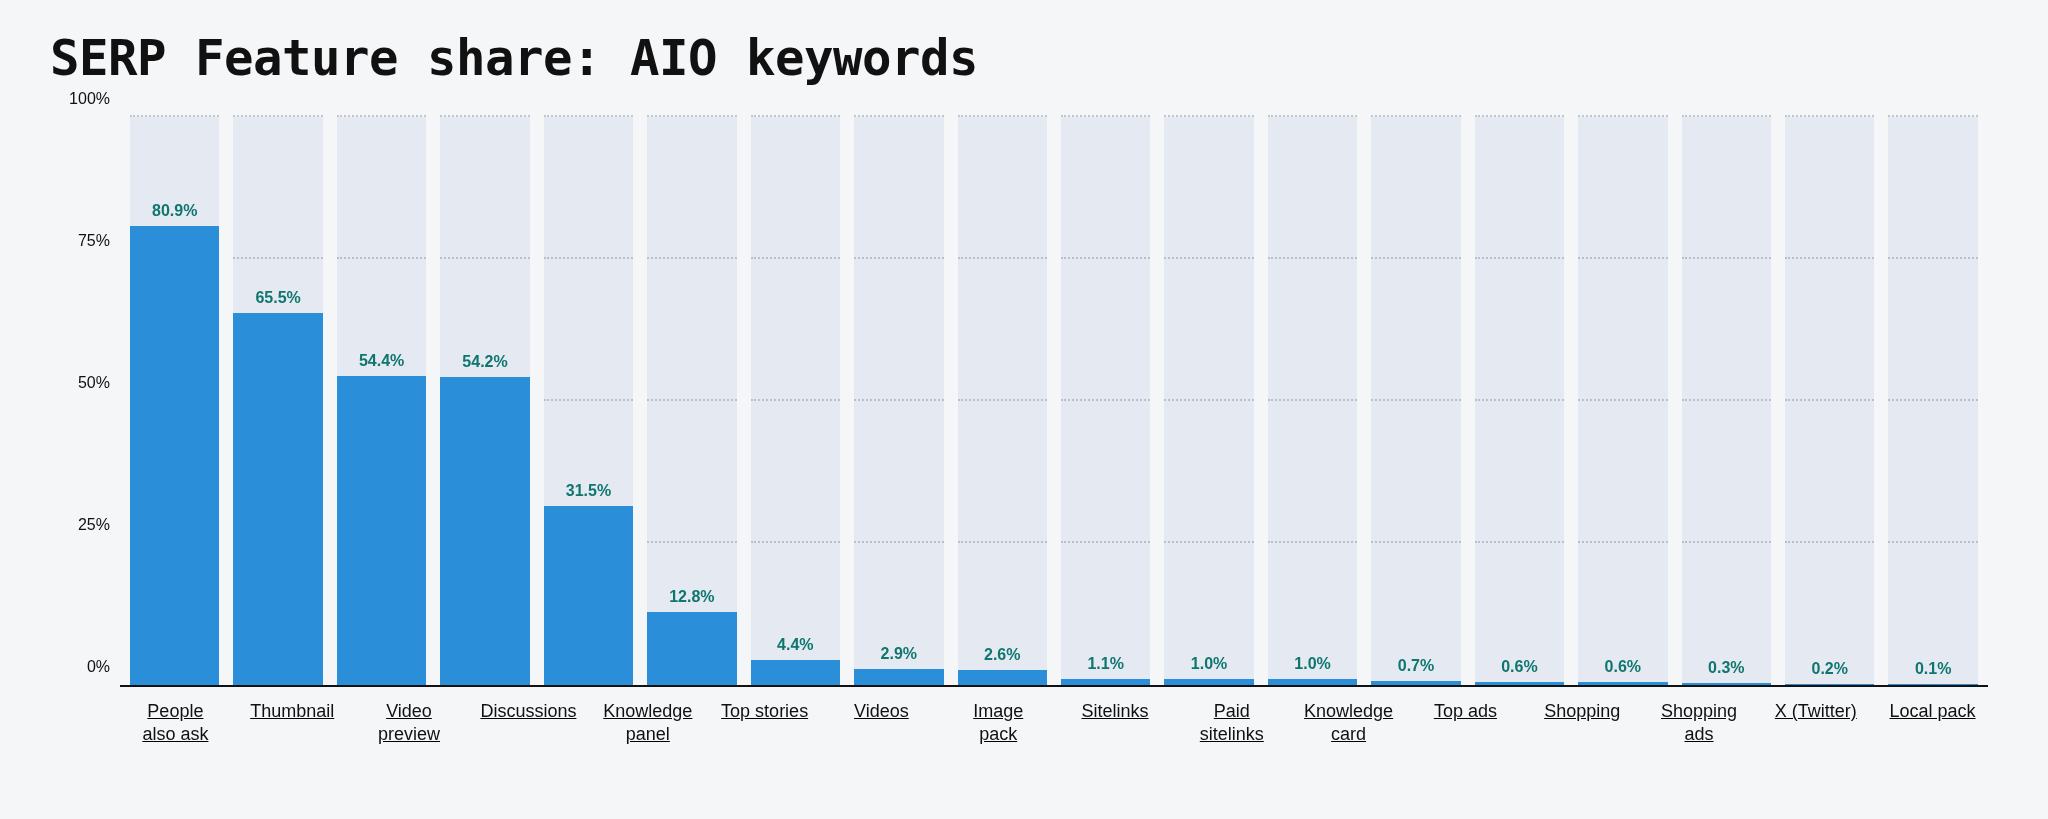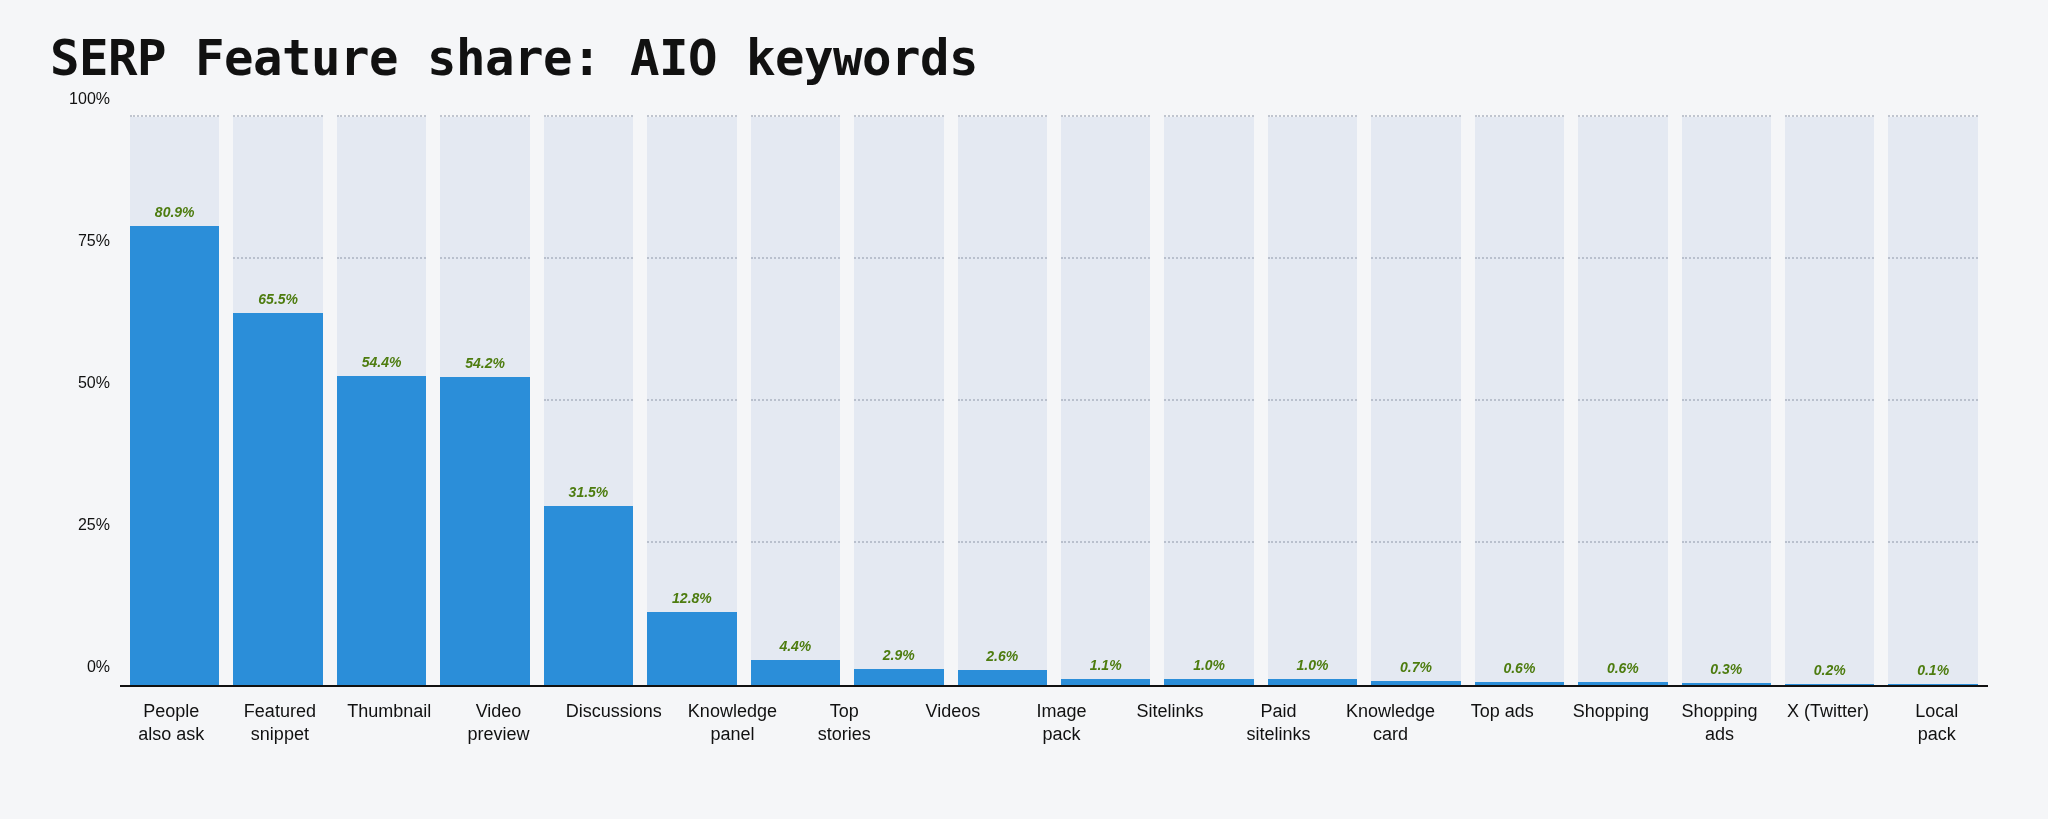--- a/index.html
+++ b/index.html
@@ -68,34 +68,34 @@
   }
   .bar {
     position: absolute;
     left: 0; right: 0; bottom: 0;
     background: #2b8ed9;
   }
   .lbl {
     position: absolute;
     left: 50%;
     transform: translateX(-50%);
-    font-size: 14px;
+    font-size: 16px;
     font-weight: 700;
-    color: #4d7c0f;
+    color: #0f766e;
     white-space: nowrap;
-    font-style: italic;
   }
   .xlabels {
     position: absolute;
     left: 70px; right: 10px;
     bottom: 0;
     top: calc(100% - 105px);
     display: flex;
     gap: 26px;
     padding: 0 10px;
+    text-decoration: underline;
   }
   .xlab {
     flex: 1 1 0;
     text-align: center;
     font-size: 18px;
     color: #111;
     padding-top: 8px;
     line-height: 1.25;
     word-wrap: break-word;
   }
@@ -290,21 +290,20 @@
           </div>
         </div>
     <div class="ytick" style="bottom: 0%;">0%</div>
         <div class="ytick" style="bottom: 25%;">25%</div>
         <div class="ytick" style="bottom: 50%;">50%</div>
         <div class="ytick" style="bottom: 75%;">75%</div>
         <div class="ytick" style="bottom: 100%;">100%</div>
       </div>
     <div class="xlabels" id="xlabels">
         <div class="xlab">People also ask</div>
-        <div class="xlab">Featured snippet</div>
         <div class="xlab">Thumbnail</div>
         <div class="xlab">Video preview</div>
         <div class="xlab">Discussions</div>
         <div class="xlab">Knowledge panel</div>
         <div class="xlab">Top stories</div>
         <div class="xlab">Videos</div>
         <div class="xlab">Image pack</div>
         <div class="xlab">Sitelinks</div>
         <div class="xlab">Paid sitelinks</div>
         <div class="xlab">Knowledge card</div>

